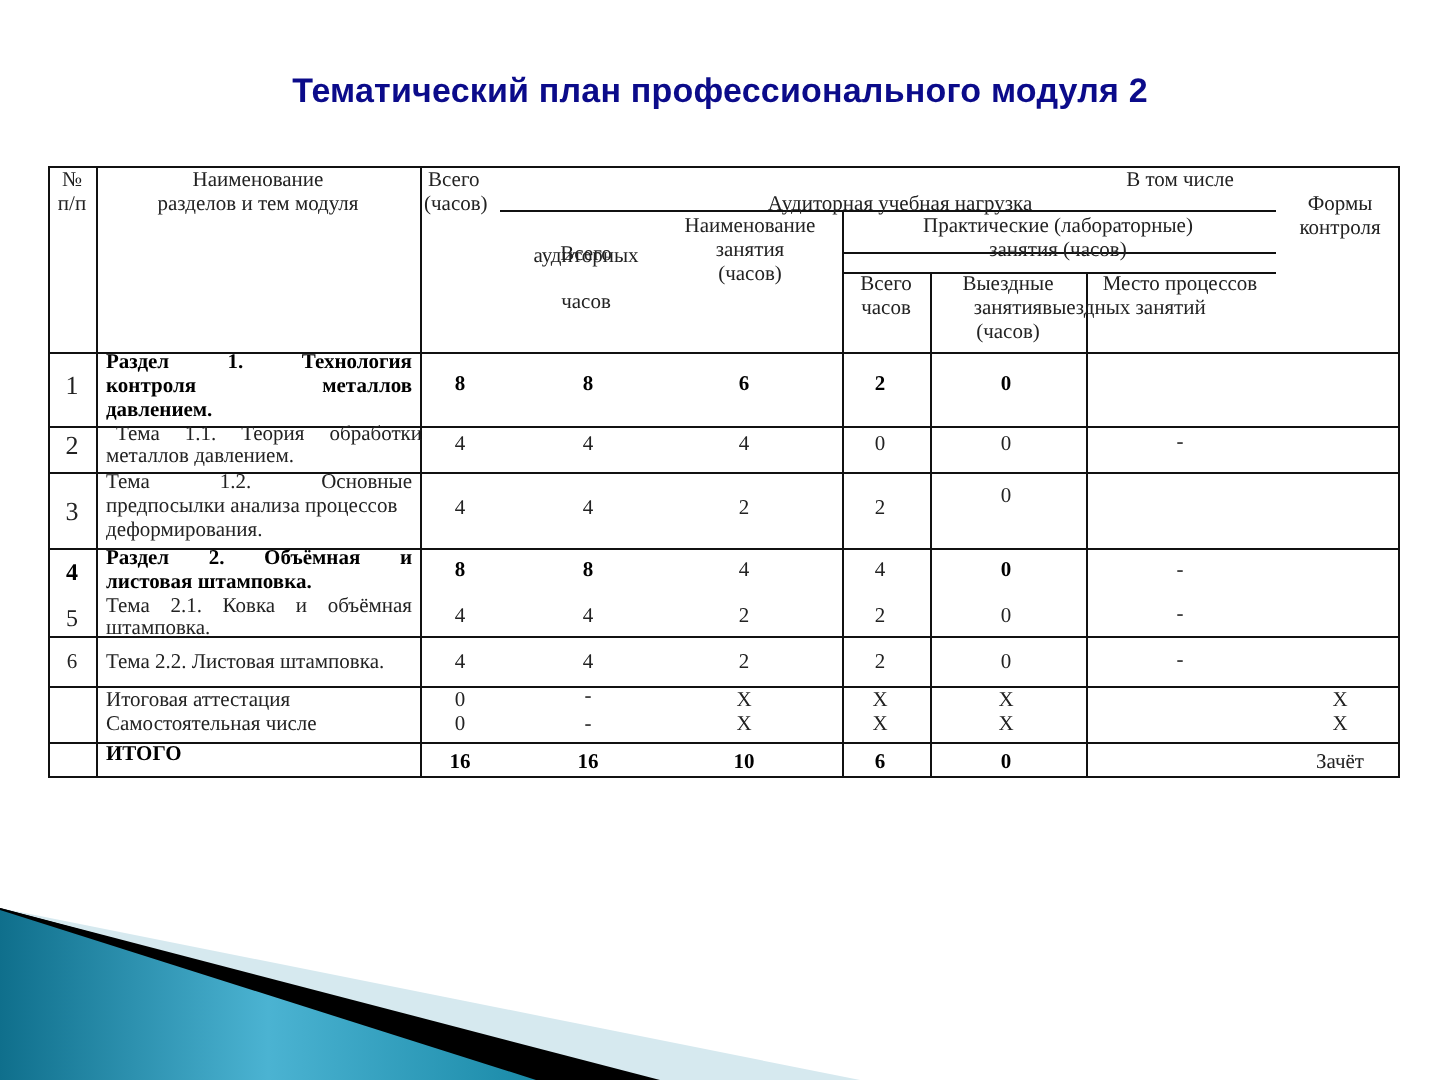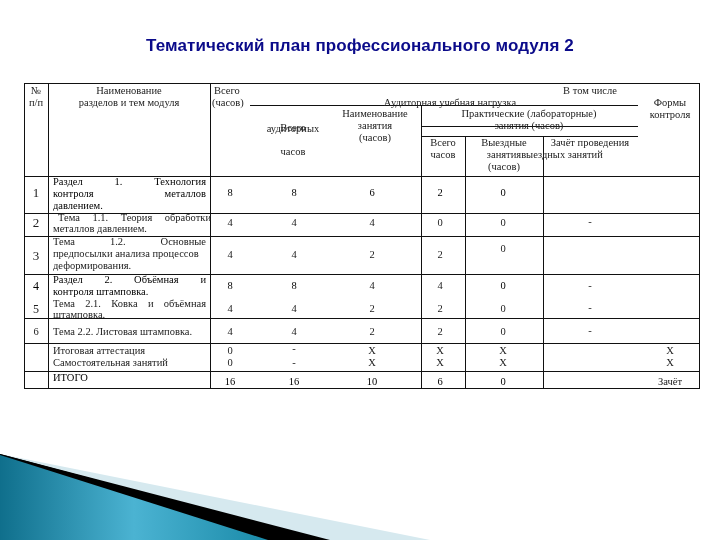--- a/index.html
+++ b/index.html
@@ -5,21 +5,21 @@
   html, body { margin:0; padding:0; }
   body { width:720px; height:540px; position:relative; background:#fff; overflow:hidden;
          font-family:"Liberation Serif", serif; color:#111; }
   .title { position:absolute; left:0; width:720px; top:36px; text-align:center;
            font-family:"Liberation Sans", sans-serif; font-weight:bold; font-size:17px; color:#0b0b8a; letter-spacing:0.1px; }
   .tbl { position:absolute; left:24px; top:83px; width:676px; height:306px; border:1.3px solid #111; box-sizing:border-box; }
   .h { position:absolute; height:0; border-top:1.3px solid #111; }
   .v { position:absolute; width:0; border-left:1.3px solid #111; }
   .t { position:absolute; font-size:10.5px; line-height:12px; white-space:nowrap; color:#222; }
   .c { text-align:center; }
-  .b { font-weight:normal; color:#000; }
+  .b { font-weight:bold; color:#000; }
   .just { text-align:justify; text-align-last:justify; white-space:normal; }
   .deco { position:absolute; left:0; top:440px; width:720px; height:100px; }
 </style>
 </head>
 <body>
 
 <div class="title">Тематический план профессионального модуля 2</div>
 
 <div class="tbl">
 
@@ -56,21 +56,21 @@
 <div class="t c" style="left:335px;top:108px;width:80px">Наименование</div>
 <div class="t c" style="left:335px;top:120px;width:80px">занятия</div>
 <div class="t c" style="left:335px;top:132px;width:80px">(часов)</div>
 <div class="t c" style="left:421px;top:108px;width:216px">Практические (лабораторные)</div>
 <div class="t c" style="left:421px;top:120px;width:216px">занятия (часов)</div>
 <div class="t c" style="left:421px;top:137px;width:44px">Всего</div>
 <div class="t c" style="left:421px;top:149px;width:44px">часов</div>
 <div class="t c" style="left:465px;top:137px;width:78px">Выездные</div>
 <div class="t c" style="left:465px;top:149px;width:78px">занятия</div>
 <div class="t c" style="left:465px;top:161px;width:78px">(часов)</div>
-<div class="t c" style="left:543px;top:137px;width:94px">Зачёт проведения</div>
+<div class="t c" style="left:543px;top:137px;width:94px">Место процессов</div>
 <div class="t c" style="left:515px;top:149px;width:94px">выездных занятий</div>
 <div class="t c" style="left:640px;top:97px;width:60px">Формы</div>
 <div class="t c" style="left:640px;top:109px;width:60px">контроля</div>
 
 <div>
 <div class="t c" style="left:26px;top:187px;width:20px;font-size:13px">1</div>
 <div class="t b just" style="left:53px;top:176px;width:153px">Раздел 1. Технология</div>
 <div class="t b just" style="left:53px;top:188px;width:153px">контроля металлов</div>
 <div class="t b" style="left:53px;top:200px">давлением.</div>
 <div class="t b c" style="left:218px;top:187px;width:24px">8</div>
@@ -100,21 +100,21 @@
 <div class="t c" style="left:218px;top:249px;width:24px">4</div>
 <div class="t c" style="left:282px;top:249px;width:24px">4</div>
 <div class="t c" style="left:360px;top:249px;width:24px">2</div>
 <div class="t c" style="left:428px;top:249px;width:24px">2</div>
 <div class="t c" style="left:491px;top:243px;width:24px">0</div>
 </div>
 
 <div>
 <div class="t b c" style="left:26px;top:280px;width:20px;font-size:12px">4</div>
 <div class="t b just" style="left:53px;top:274px;width:153px">Раздел 2. Объёмная и</div>
-<div class="t b" style="left:53px;top:286px">контроля штамповка.</div>
+<div class="t b" style="left:53px;top:286px">листовая штамповка.</div>
 <div class="t b c" style="left:218px;top:280px;width:24px">8</div>
 <div class="t b c" style="left:282px;top:280px;width:24px">8</div>
 <div class="t c" style="left:360px;top:280px;width:24px">4</div>
 <div class="t c" style="left:428px;top:280px;width:24px">4</div>
 <div class="t b c" style="left:491px;top:280px;width:24px">0</div>
 <div class="t c" style="left:580px;top:280px;width:20px">-</div>
 </div>
 
 <div>
 <div class="t c" style="left:26px;top:303px;width:20px;font-size:12px">5</div>
@@ -143,21 +143,21 @@
 <div class="t" style="left:53px;top:345px">Итоговая аттестация</div>
 <div class="t c" style="left:218px;top:345px;width:24px">0</div>
 <div class="t c" style="left:282px;top:343px;width:24px">-</div>
 <div class="t c" style="left:360px;top:345px;width:24px">X</div>
 <div class="t c" style="left:428px;top:345px;width:24px">X</div>
 <div class="t c" style="left:491px;top:345px;width:24px">X</div>
 <div class="t c" style="left:658px;top:345px;width:24px">X</div>
 </div>
 
 <div>
-<div class="t" style="left:53px;top:357px">Самостоятельная занятий</div>
+<div class="t" style="left:53px;top:357px">Самостоятельная числе</div>
 <div class="t c" style="left:218px;top:357px;width:24px">0</div>
 <div class="t c" style="left:282px;top:357px;width:24px">-</div>
 <div class="t c" style="left:360px;top:357px;width:24px">X</div>
 <div class="t c" style="left:428px;top:357px;width:24px">X</div>
 <div class="t c" style="left:491px;top:357px;width:24px">X</div>
 <div class="t c" style="left:658px;top:357px;width:24px">X</div>
 </div>
 
 <div>
 <div class="t b" style="left:53px;top:372px">ИТОГО</div>

